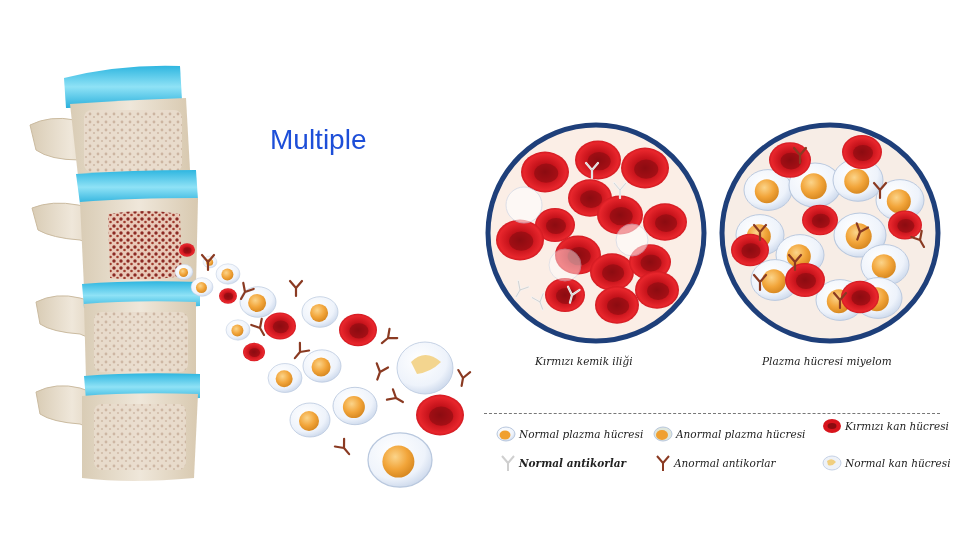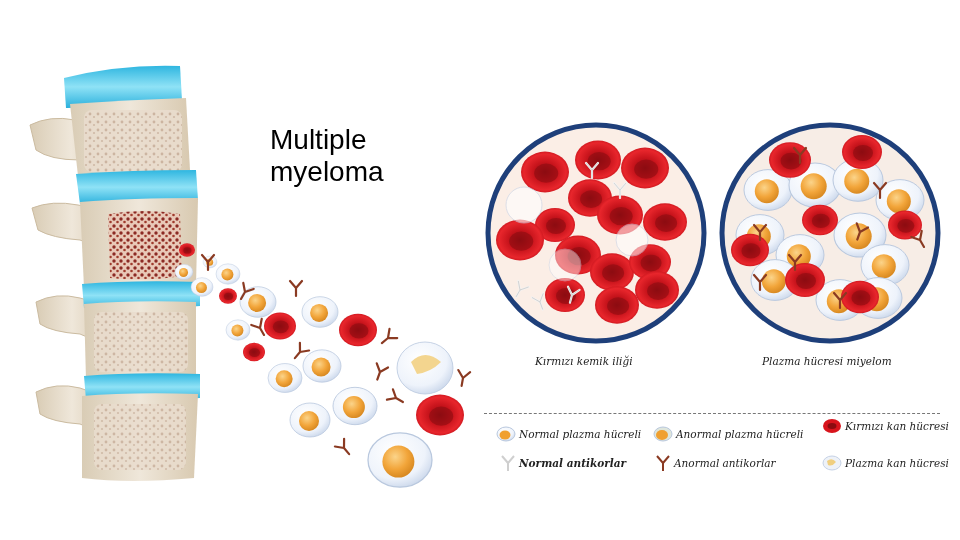--- a/index.html
+++ b/index.html
@@ -1,18 +1,18 @@
 <!DOCTYPE html>
 <html><head>
 <meta charset="utf-8">
 <style>
   html, body { margin:0; padding:0; }
   body { width:960px; height:540px; background:#ffffff; position:relative; overflow:hidden; font-family:"Liberation Sans", sans-serif; }
   .abs { position:absolute; }
-  .title { left:270px; top:124px; font-size:28px; line-height:32px; color:#000000; font-family:"Liberation Sans", sans-serif; }
+  .title { left:270px; top:124px; font-size:28px; line-height:32px; color:#1d4ed8; font-family:"Liberation Sans", sans-serif; }
   .title div { white-space:nowrap; }
   .circle-label { font-family:"DejaVu Serif", serif; font-style:italic; font-size:10.5px; color:#222; white-space:nowrap; }
   .legend-divider { left:484px; top:413px; width:456px; border-top:1.2px dashed #777; }
   .legend-item { display:flex; align-items:center; gap:3px; font-family:"DejaVu Serif", serif; font-style:italic; font-size:10.5px; color:#222; white-space:nowrap; }
   svg { display:block; }
 </style>
 </head>
 <body>
 
 <svg class="abs" style="left:0;top:0" width="960" height="540">
@@ -185,41 +185,40 @@
     <use href="#abTan" transform="translate(860,232) rotate(20)"></use>
     <use href="#abTan" transform="translate(795,262)"></use>
     <use href="#abTan" transform="translate(920,240) rotate(-30)"></use>
     <use href="#abTan" transform="translate(840,300)"></use>
     <use href="#abTan" transform="translate(760,282)"></use>
   </g>
 </svg>
 
 <div class="abs title">
   <div>Multiple</div>
-  <div>myeloma</div>
 </div>
 
 <div class="abs circle-label" style="left:535px;top:355px;">Kırmızı kemik iliği</div>
 <div class="abs circle-label" style="left:762px;top:355px;">Plazma hücresi miyelom</div>
 
 <div class="abs legend-divider"></div>
 
 <div class="abs legend-item" style="left:496px;top:426px;">
   <svg width="20" height="16">
       <ellipse cx="10" cy="8" rx="9" ry="7" fill="url(#cellGrad)" stroke="#b9c8de"></ellipse>
       <ellipse cx="9" cy="9" rx="5.5" ry="4.5" fill="#f0a030"></ellipse>
     </svg>
-  <span>Normal plazma hücreli</span>
+  <span>Normal plazma hücresi</span>
 </div>
 <div class="abs legend-item" style="left:653px;top:426px;">
   <svg width="20" height="16">
       <ellipse cx="10" cy="8" rx="9" ry="7" fill="#dfe6dc" stroke="#b9c8de"></ellipse>
       <ellipse cx="9" cy="9" rx="6" ry="5" fill="#f0a030"></ellipse>
     </svg>
-  <span>Anormal plazma hücreli</span>
+  <span>Anormal plazma hücresi</span>
 </div>
 <div class="abs legend-item" style="left:822px;top:406px;margin-top:12px;">
   <svg width="20" height="16">
       <ellipse cx="10" cy="8" rx="9" ry="7" fill="#d8141c"></ellipse>
       <ellipse cx="10" cy="8" rx="4.5" ry="3" fill="#8a0c10"></ellipse>
     </svg>
   <span>Kırmızı kan hücresi</span>
 </div>
 <div class="abs legend-item" style="left:500px;top:454px;font-weight:bold;">
   <svg width="16" height="18">
@@ -231,14 +230,14 @@
   <svg width="16" height="18">
       <path d="M8,17 L8,9 M8,9 L2,2 M8,9 L14,2" stroke="#8a3a22" stroke-width="2" fill="none"></path>
     </svg>
   <span>Anormal antikorlar</span>
 </div>
 <div class="abs legend-item" style="left:822px;top:455px;">
   <svg width="20" height="16">
       <ellipse cx="10" cy="8" rx="9" ry="7" fill="#eef2f8" stroke="#c6d2e6"></ellipse>
       <path d="M5,6 Q10,2 14,7 Q10,12 6,10 Z" fill="#f0cf80"></path>
     </svg>
-  <span>Plazma kan hücresi</span>
+  <span>Normal kan hücresi</span>
 </div>
 
 </body></html>

